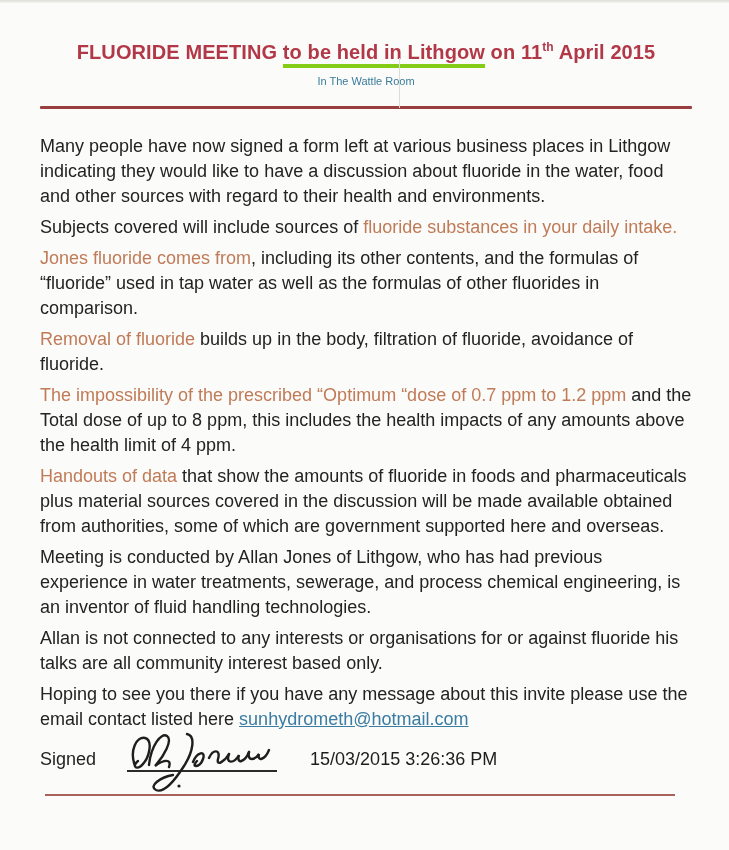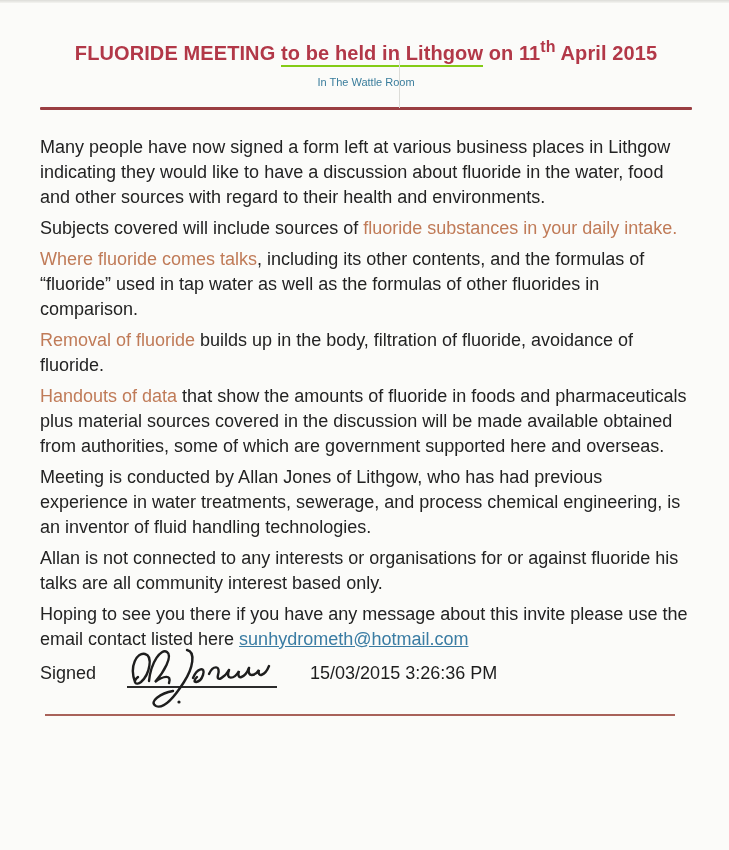--- a/index.html
+++ b/index.html
@@ -21,42 +21,42 @@
   .scan-line-v {
     position: absolute; left: 399px; top: 58px; width: 1px; height: 50px;
     background: #dcdcd8;
   }
   h1.doc-title {
     margin: 0; text-align: center;
     font-size: 20px; font-weight: bold; line-height: 26px;
     color: var(--title-red, #b23848);
     letter-spacing: 0.1px;
   }
-  h1.doc-title sup { font-size: 16px; }
-  .title-underlined { border-bottom: 2px solid #84cc16; padding-bottom: 1px; }
+  h1.doc-title sup { font-size: 12px; }
+  .title-underlined { border-bottom: 4px solid #84cc16; padding-bottom: 1px; }
   .doc-subtitle {
     margin: 5px 0 0 0; text-align: center;
     font-size: 11px; font-weight: normal; line-height: 22px;
     color: var(--subtitle-teal, #3a7d9c);
   }
   .top-rule {
     margin: 14px auto 0 auto; width: 652px; height: 3px;
     background: var(--rule-top, #9a3e42); border: 0; border-radius: 1px;
   }
   .content { margin-top: 25px; font-size: 18px; line-height: 25px; }
   .content p { margin: 0 0 6px 0; }
   .accent { color: var(--accent-orange, #c07b58); }
   .slate  { color: var(--meeting-slate, #45475e); }
   .email {
     color: var(--email-link, #3a7ca3);
     text-decoration: underline;
     cursor: pointer;
   }
   .sig-row {
-    display: flex; align-items: flex-start;
+    display: flex; align-items: center;
     margin-top: 10px; height: 34px; gap: 21px;
   }
   .sig-label { line-height: 22px; }
   .sig-line {
     position: relative; display: inline-block;
     width: 150px; height: 24px; margin: 0 12px 0 10px;
     border-bottom: 2px solid #2b2b2b;
   }
   .sig-line svg {
     position: absolute; left: -6px; top: -26px;
@@ -79,24 +79,25 @@
   <h2 class="doc-subtitle">In The Wattle Room</h2>
 
   <hr class="top-rule">
 
   <div class="content">
     <p>Many people have now signed a form left at various business places in Lithgow indicating they would like to have a discussion about fluoride in the water, food and other sources with regard to their health and environments.</p>
 
 
     <p><span>Subjects covered will include sources of </span><span class="accent">fluoride substances in your daily intake.</span></p>
 
-    <p><span class="accent">Where fluoride comes talks</span><span>, including its other contents, and the formulas of “fluoride” used in tap water as well as the formulas of other fluorides in comparison.</span></p>
+    <p><span class="accent">Jones fluoride comes from</span><span>, including its other contents, and the formulas of “fluoride” used in tap water as well as the formulas of other fluorides in comparison.</span></p>
 
     <p><span class="accent">Removal of fluoride</span><span> builds up in the body, filtration of fluoride, avoidance of fluoride.</span></p>
 
+    <p><span class="accent">The impossibility of the prescribed “Optimum “dose of 0.7 ppm to 1.2 ppm</span><span> and the Total dose of up to 8 ppm, this includes the health impacts of any amounts above the health limit of 4 ppm.</span></p>
 
     <p><span class="accent">Handouts of data</span><span> that show the amounts of fluoride in foods and pharmaceuticals plus material sources covered in the discussion will be made available obtained from authorities, some of which are government supported here and overseas.</span></p>
 
     <p>Meeting is conducted by Allan Jones of Lithgow, who has had previous experience in water treatments, sewerage, and process chemical engineering, is an inventor of fluid handling technologies.</p>
 
     <p>Allan is not connected to any interests or organisations for or against fluoride his talks are all community interest based only.</p>
 
     <p><span>Hoping to see you there if you have any message about this invite please use the email contact listed here </span><a class="email">sunhydrometh@hotmail.com</a></p>
 
     <div class="sig-row">

